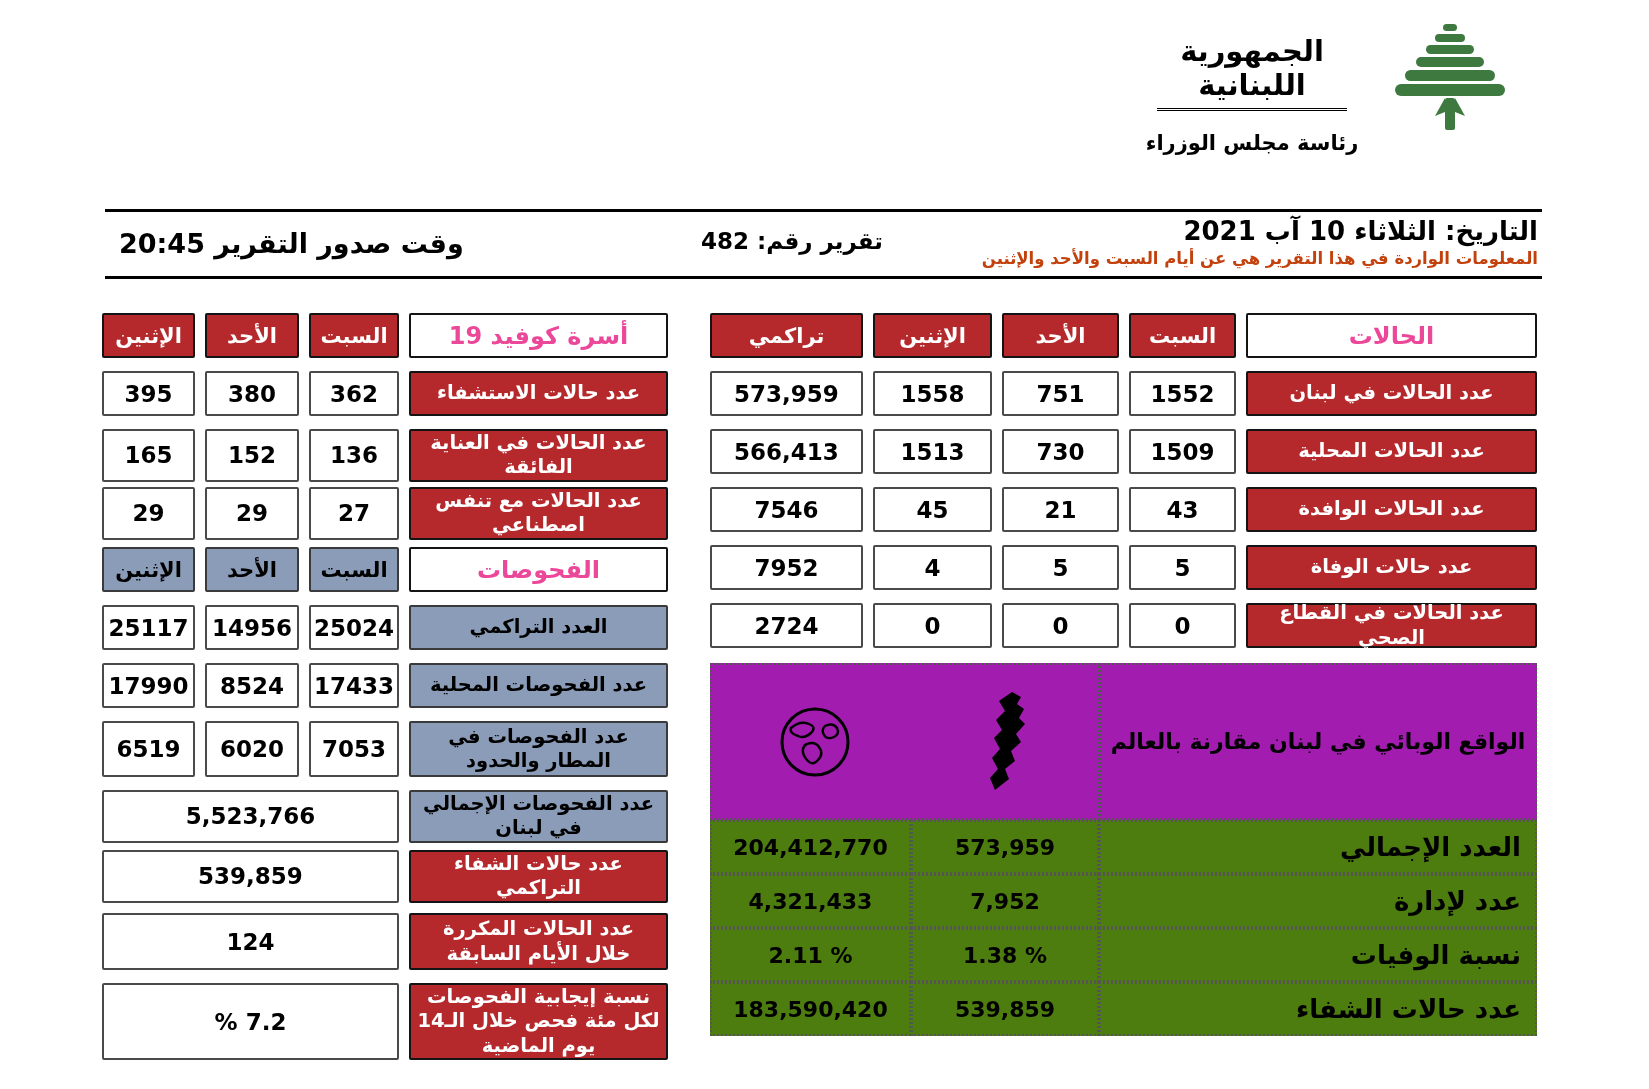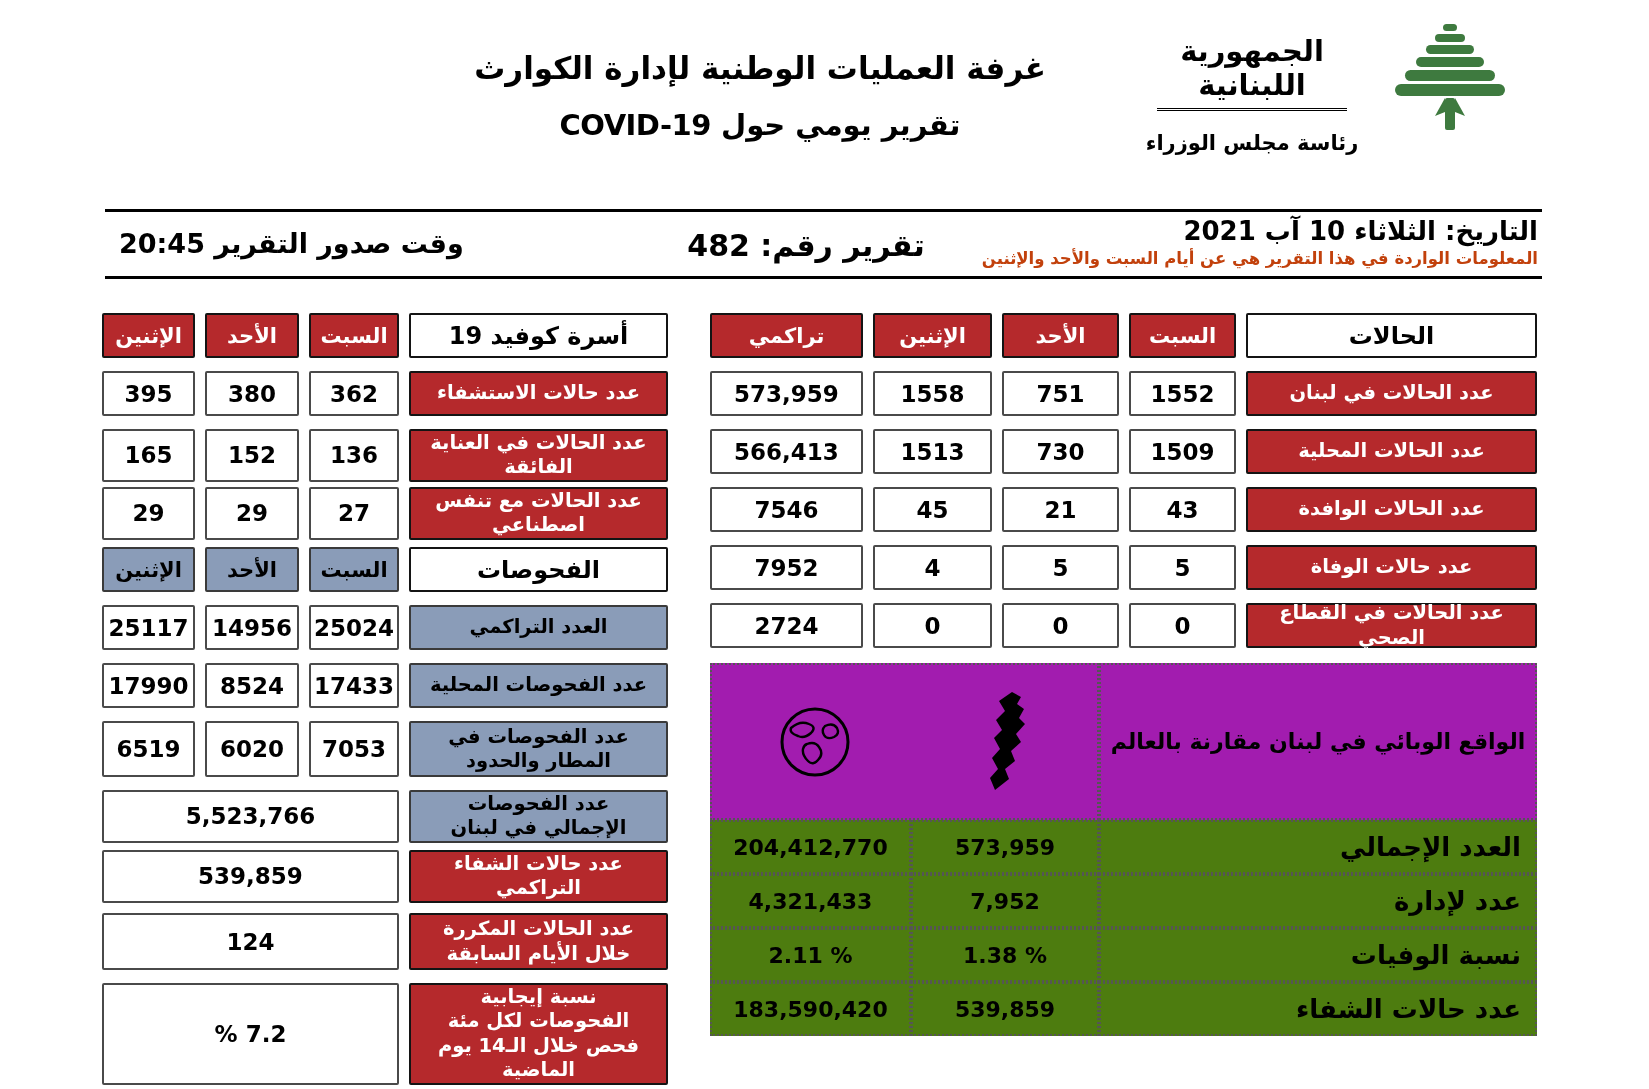--- a/index.html
+++ b/index.html
@@ -22,32 +22,32 @@
   .callig { width:250px; text-align:center; padding-top:12px; }
   .callig-1 { font-size:29px; font-weight:bold; letter-spacing:-1px; }
   .callig-rule { width:190px; margin:6px auto 4px; border-bottom:3px double #000; }
   .callig-2 { font-size:21px; font-weight:bold; letter-spacing:-0.5px;margin-top:20px; }
   
   .meta { position:absolute; top:209px; left:105px; width:1437px; height:70px;
           border-top:3px solid #000; border-bottom:3px solid #000; }
   .meta-date  { position:absolute; top:4px;  right:4px; text-align:right; }
   .meta-date-main { font-size:26px; font-weight:bold; }
   .meta-note  { font-size:16.5px; font-weight:bold; color:#c2410c; margin-top:3px; }
-  .meta-report{ position:absolute; top:16px; left:556px; width:290px; text-align:center;
-                font-size:30px; font-weight:bold; }
+  .meta-report{ position:absolute; top:16px; left:542px; width:290px; text-align:center;
+                font-size:23px; font-weight:bold; }
   .meta-time  { position:absolute; top:16px; left:14px; font-size:27px; font-weight:bold; }
   
   .cell { display:flex; align-items:center; justify-content:center; border-radius:2px; }
   .red   { background:#b5292c; color:#fff; border:2px solid #141414; }
   .blue  { background:#8a9cb8; color:#000; border:2px solid #3a3a3a; }
-  .white-h { background:#fff; color:#000000; border:2px solid #141414; }
+  .white-h { background:#fff; color:#ec4899; border:2px solid #141414; }
   .val   { background:#fff; color:#000; border:2px solid #4a4a4a; font-weight:bold; font-size:23px; }
   .day   { font-weight:bold; font-size:21px; }
   .big-h { font-weight:bold; font-size:24px; }
-  .rlabel{ font-weight:bold; font-size:19.5px; line-height:1.25; text-align:center; padding:0 18px; }
+  .rlabel{ font-weight:bold; font-size:19.5px; line-height:1.25; text-align:center; padding:0 6px; }
   
   .cases { position:absolute; top:313px; right:112px;
            display:grid; grid-template-columns:291px 107px 117px 119px 153px;
            column-gap:10px; row-gap:13px; grid-auto-rows:45px; direction:rtl; }
   
   .compare { position:absolute; top:663px; right:112px; width:827px; direction:rtl; }
   .cmp-banner { display:grid; grid-template-columns:438px 389px; height:157px; }
   .cmp-cell { border:2px dotted #555; background:#4d7c0f; display:flex; align-items:center; }
   .cmp-banner .cmp-cell { background:#a21caf; }
   .banner-label { justify-content:center; font-weight:bold; font-size:22px; }
@@ -63,24 +63,20 @@
   .lrow.h57 { height:57px; } .lrow.h62 { height:62px; }
   .span3 { grid-column:2 / 5; }
   .gap-extra { margin-top:2px; }
   svg { display:block; }
 </style>
 </head>
 <body>
 
 <div class="page">
 
-  <div class="titles">
-    <div class="title-1">غرفة العمليات الوطنية لإدارة الكوارث</div>
-    <div class="title-2">تقرير يومي حول COVID-19</div>
-  </div>
 
   <div class="logo">
     <svg width="122" height="112" viewBox="0 0 122 112">
       <g fill="#3e7a3f">
         <rect x="56" y="76" width="10" height="32" rx="2"></rect>
         <path d="M56 76 L46 94 L56 90 Z"></path>
           <path d="M66 76 L76 94 L66 90 Z"></path>
         <rect x="54" y="2" width="14" height="7" rx="3.5"></rect>
         <rect x="46" y="12" width="30" height="8" rx="4"></rect>
         <rect x="37" y="23" width="48" height="9" rx="4.5"></rect>

